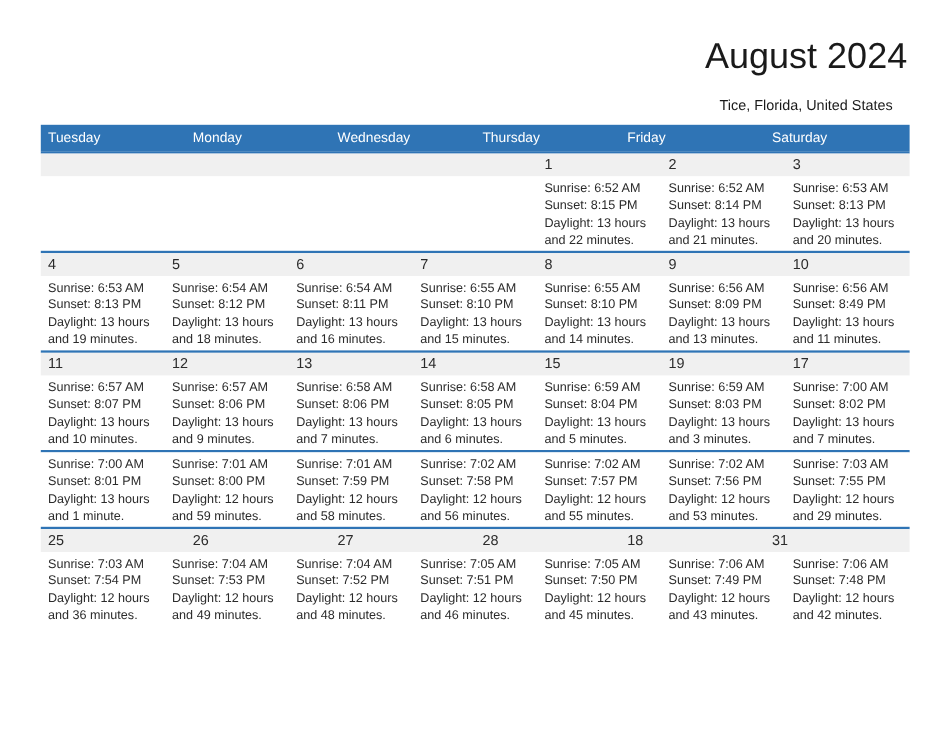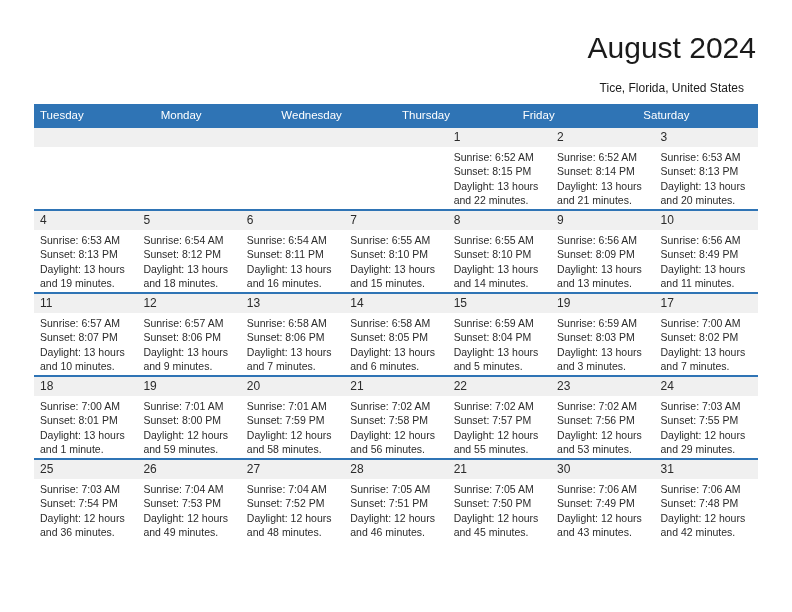--- a/index.html
+++ b/index.html
@@ -340,29 +340,20 @@
         <div class="daybody">
           <div>Sunrise: 7:00 AM</div>
           <div>Sunset: 8:02 PM</div>
           <div>Daylight: 13 hours</div>
           <div>and 7 minutes.</div>
         </div>
       </div>
     </div>
 
     <div class="week">
-      <div class="daynums">
-        <div class="daynum">18</div>
-        <div class="daynum">19</div>
-        <div class="daynum">20</div>
-        <div class="daynum">21</div>
-        <div class="daynum">22</div>
-        <div class="daynum">23</div>
-        <div class="daynum">24</div>
-      </div>
       <div class="daybodies">
         <div class="daybody">
           <div>Sunrise: 7:00 AM</div>
           <div>Sunset: 8:01 PM</div>
           <div>Daylight: 13 hours</div>
           <div>and 1 minute.</div>
         </div>
         <div class="daybody">
           <div>Sunrise: 7:01 AM</div>
           <div>Sunset: 8:00 PM</div>
@@ -401,22 +392,21 @@
         </div>
       </div>
     </div>
 
     <div class="week">
       <div class="daynums">
         <div class="daynum">25</div>
         <div class="daynum">26</div>
         <div class="daynum">27</div>
         <div class="daynum">28</div>
-        <div class="daynum">21</div>
-        <div class="daynum">30</div>
+        <div class="daynum">18</div>
         <div class="daynum">31</div>
       </div>
       <div class="daybodies">
         <div class="daybody">
           <div>Sunrise: 7:03 AM</div>
           <div>Sunset: 7:54 PM</div>
           <div>Daylight: 12 hours</div>
           <div>and 36 minutes.</div>
         </div>
         <div class="daybody">

